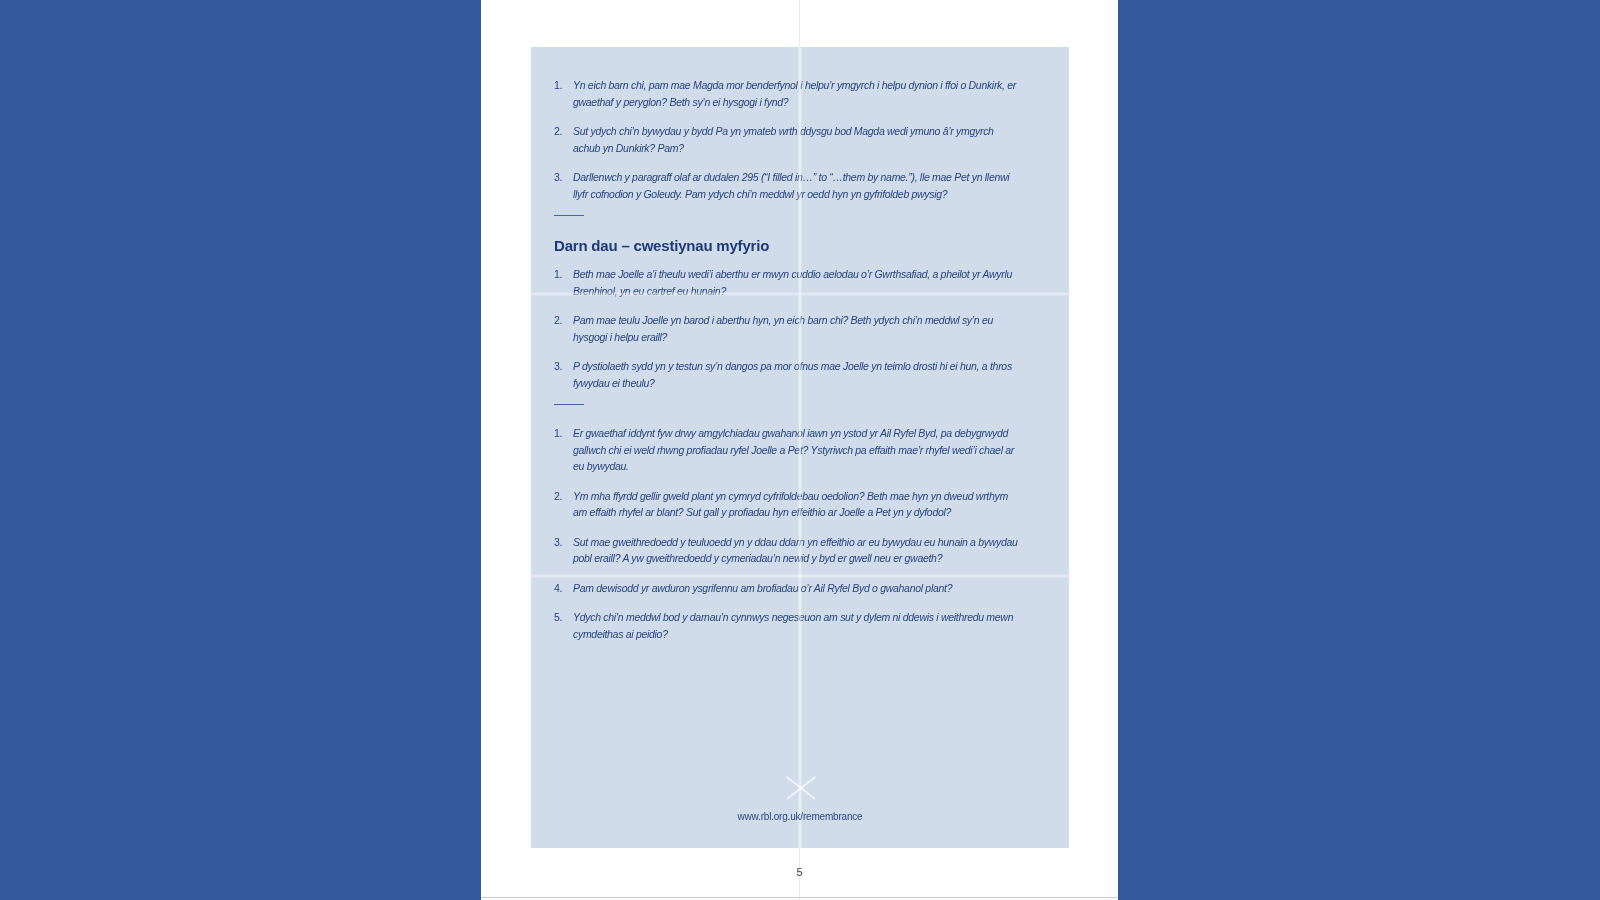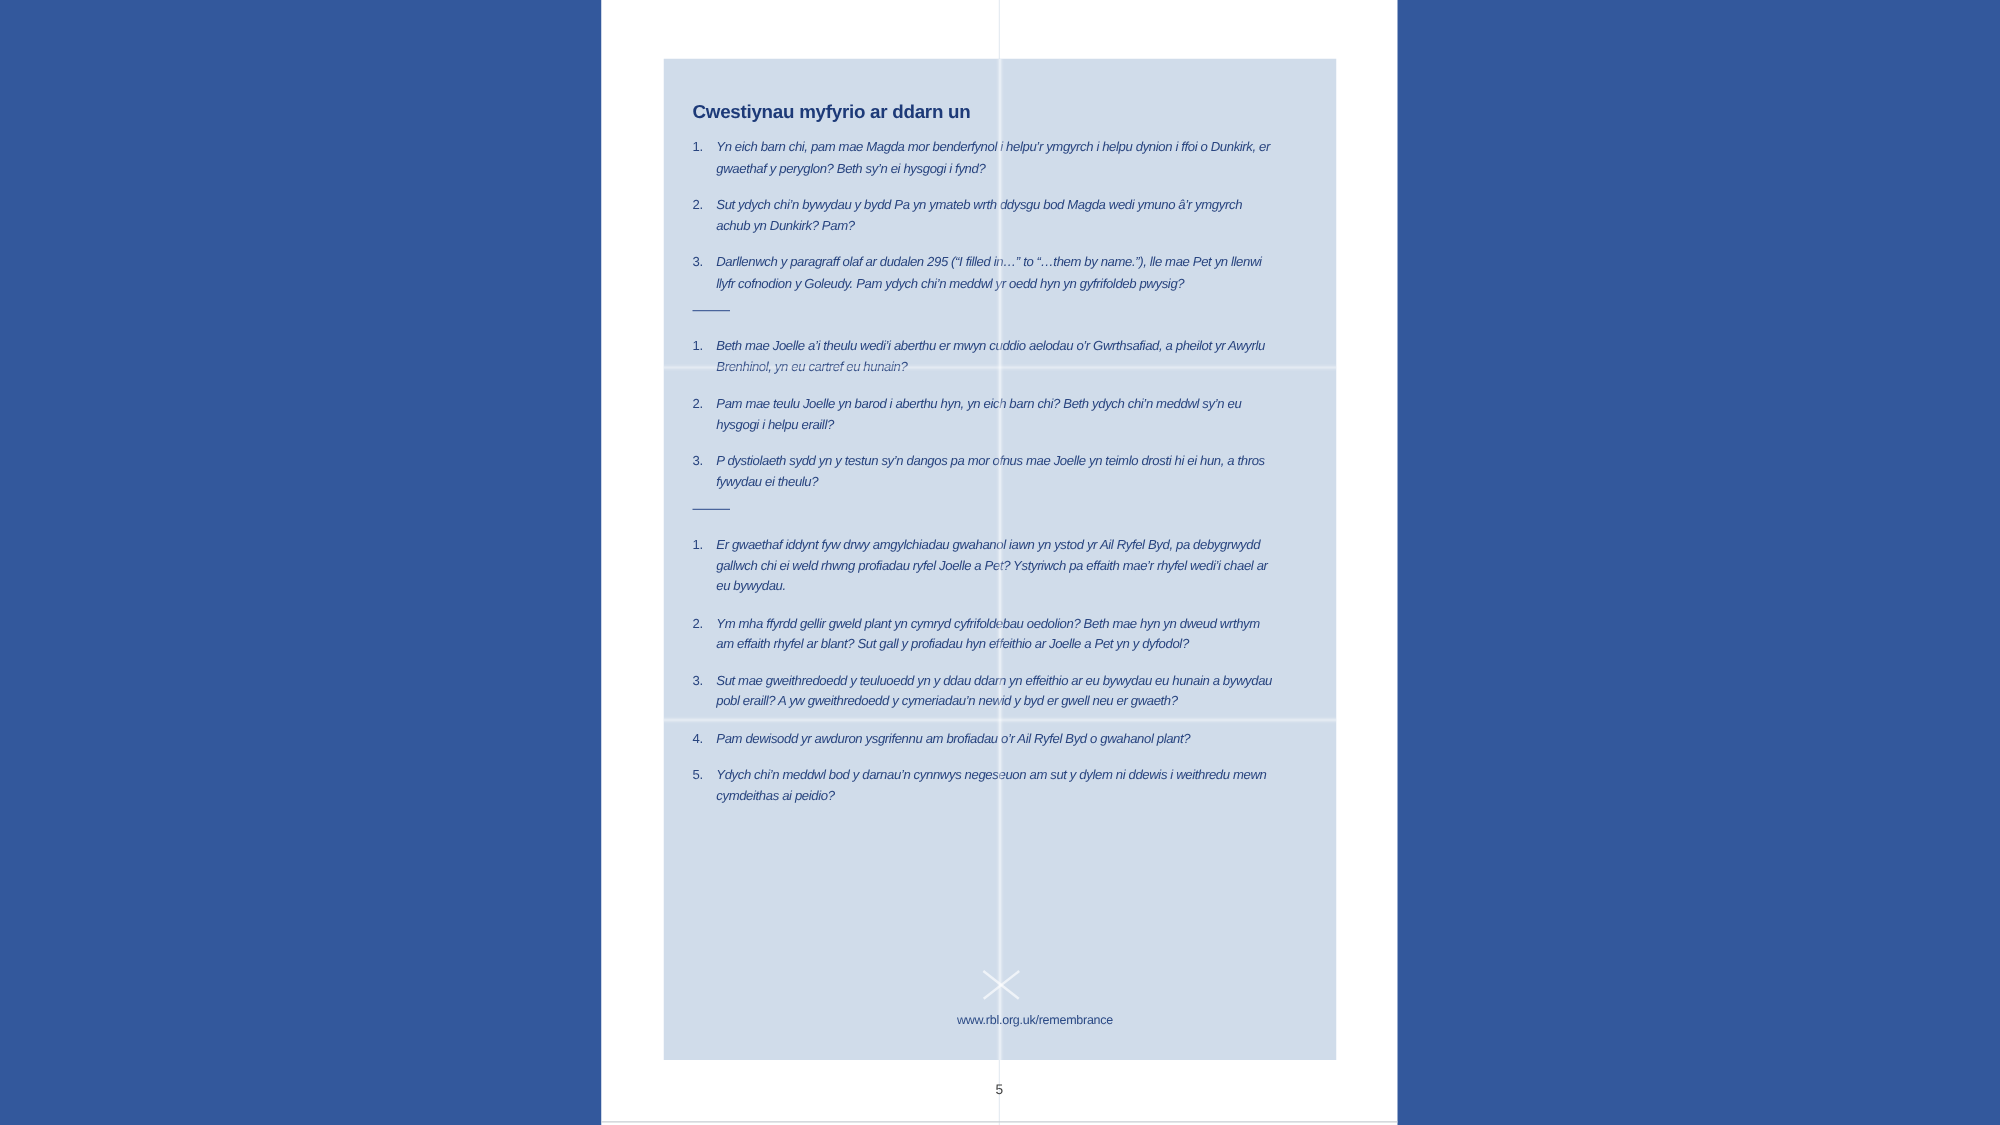--- a/index.html
+++ b/index.html
@@ -97,21 +97,20 @@
     margin: 12px 0 20px 0;
   }
   .footer-link {
     position: absolute;
     left: 0; bottom: 26px;
     width: 100%;
     text-align: center;
     color: #2b4a85;
     font-size: 10px;
     letter-spacing: -0.2px;
-    margin-left: 28px;
   }
   .page-number {
     position: absolute;
     left: 0; top: 866px;
     width: 100%;
     text-align: center;
     color: #404040;
     font-size: 11px;
   }
 </style>
@@ -123,40 +122,40 @@
     <div class="crease-v-page"></div>
 
     <div class="sheet">
       <div class="crease crease-v"></div>
       <div class="crease crease-h1"></div>
       <div class="crease crease-h2"></div>
       <div class="crease crease-x1"></div>
       <div class="crease crease-x2"></div>
 
       <section class="qsection">
-        <h2 class="heading">Cwestiynau myfyrio ar ddarn un</h2>
         <div class="qlist">
           <div class="q">
             <span class="qnum">1.</span>
             <span class="qtext">Yn eich barn chi, pam mae Magda mor benderfynol i helpu’r ymgyrch i helpu dynion i ffoi o Dunkirk, er gwaethaf y peryglon? Beth sy’n ei hysgogi i fynd?</span>
           </div>
           <div class="q">
             <span class="qnum">2.</span>
             <span class="qtext">Sut ydych chi’n bywydau y bydd Pa yn ymateb wrth ddysgu bod Magda wedi ymuno â’r ymgyrch achub yn Dunkirk? Pam?</span>
           </div>
           <div class="q">
             <span class="qnum">3.</span>
             <span class="qtext">Darllenwch y paragraff olaf ar dudalen 295 (“I filled in…” to “…them by name.”), lle mae Pet yn llenwi llyfr cofnodion y Goleudy. Pam ydych chi’n meddwl yr oedd hyn yn gyfrifoldeb pwysig?</span>
           </div>
         </div>
       </section>
 
       <div class="divider"></div>
 
       <section class="qsection">
+        <h2 class="heading">Darn dau – cwestiynau myfyrio</h2>
         <div class="qlist">
           <div class="q">
             <span class="qnum">1.</span>
             <span class="qtext">Beth mae Joelle a’i theulu wedi’i aberthu er mwyn cuddio aelodau o’r Gwrthsafiad, a pheilot yr Awyrlu Brenhinol, yn eu cartref eu hunain?</span>
           </div>
           <div class="q">
             <span class="qnum">2.</span>
             <span class="qtext">Pam mae teulu Joelle yn barod i aberthu hyn, yn eich barn chi? Beth ydych chi’n meddwl sy’n eu hysgogi i helpu eraill?</span>
           </div>
           <div class="q">

